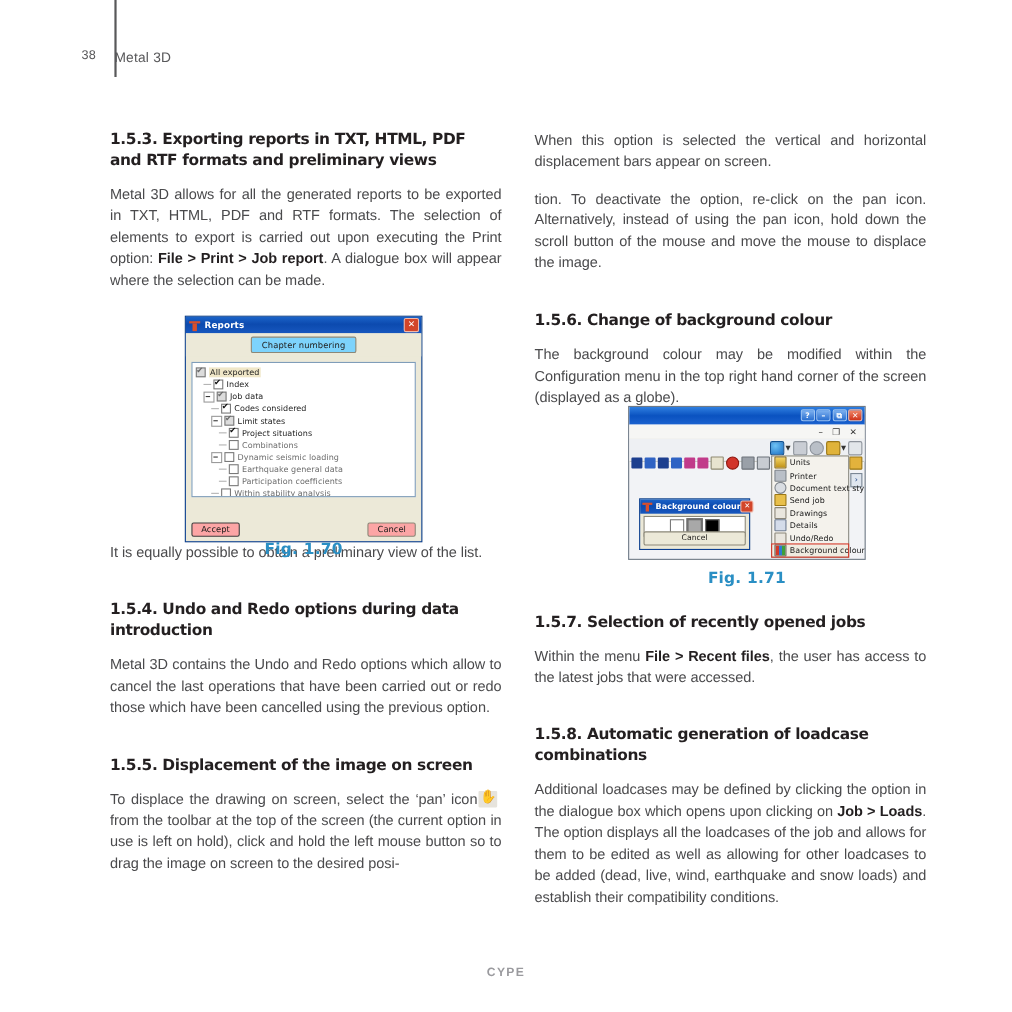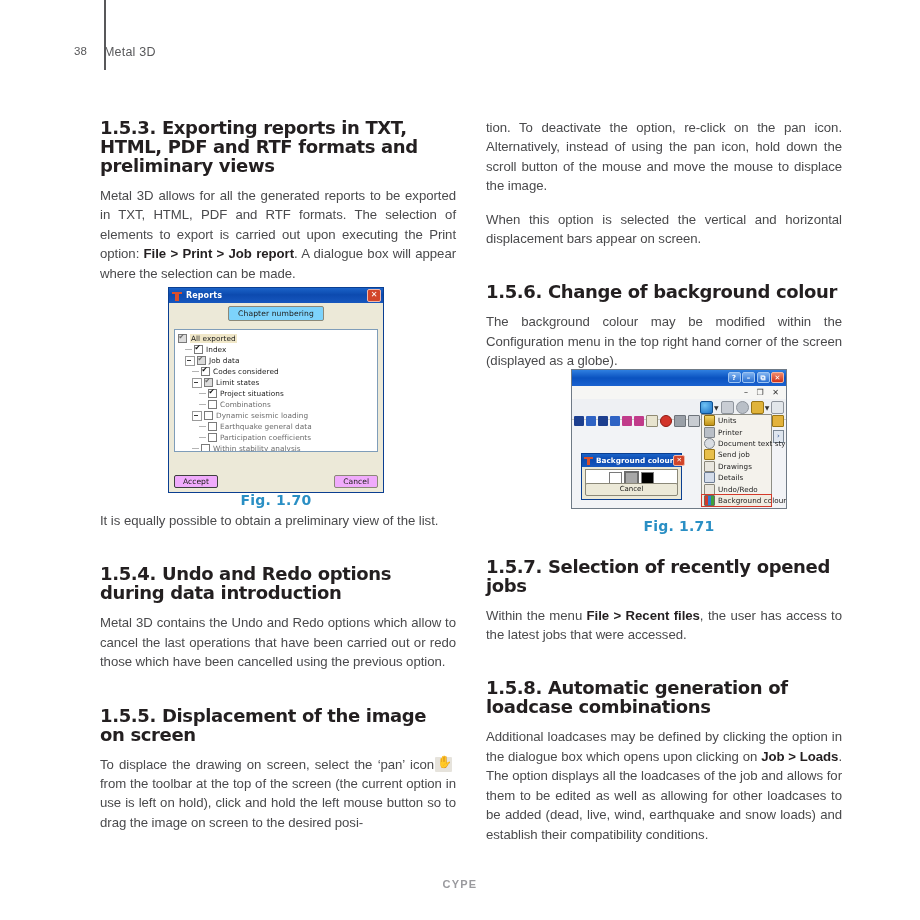--- a/index.html
+++ b/index.html
@@ -53,21 +53,21 @@
   .col {
     position: absolute;
     top: 118px;
     width: 356px;
   }
   .col-left  { left: 100px; }
   .col-right { left: 486px; }
 
   h2.sec {
     font-family: "DejaVu Sans", sans-serif;
-    font-size: 18px;
+    font-size: 14px;
     font-weight: bold;
     line-height: 19px;
     color: #231f20;
     margin: 0 0 11px 0;
     letter-spacing: -0.35px;
   }
   p.body {
     font-size: 13.2px;
     line-height: 19.4px;
     color: #4a4a4c;
@@ -188,21 +188,21 @@
     font-size:7.5px; color:#6a6a6a; line-height:10px;
   }
   .dash {
     width:7px; height:1px; background:#b4b4b4; margin-right:2px; flex:0 0 auto;
   }
   .f70-footer {
     position:absolute; left:5px; right:5px; bottom:4px; height:14px;
     display:flex; align-items:center; justify-content:space-between;
   }
   .f70-btn {
-    background:#f0abfc; border:1px solid #8b8878; border-radius:2px;
+    background:#fca5a5; border:1px solid #8b8878; border-radius:2px;
     font-size:7.6px; color:#21201e; padding:1px 8px;
   }
   .f70-btn.accept { border-color:#3f3f3f; }
 
   
   .fig71 {
     position:absolute; left:571px; top:369px; width:216px; height:140px;
     background:#f2f3f6; border:1px solid #6f7a86; box-sizing:border-box;
     overflow:hidden; font-family:"DejaVu Sans", sans-serif;
   }
@@ -437,22 +437,22 @@
 
   <div class="f70-footer">
     <span class="f70-btn accept">Accept</span>
     <span class="f70-btn">Cancel</span>
   </div>
 </div>
 <div class="figcap" style="position:absolute;left:168px;top:492px;width:216px;">Fig. 1.70</div>
 
 <div class="col col-right">
 
+  <p class="body">When this option is selected the vertical and horizontal displacement bars appear on screen.</p>
   <p class="body">tion. To deactivate the option, re-click on the pan icon. Alternatively, instead of using the pan icon, hold down the scroll button of the mouse and move the mouse to displace the image.</p>
-  <p class="body">When this option is selected the vertical and horizontal displacement bars appear on screen.</p>
 
   <div class="sp-lg"></div>
 
   <h2 class="sec">1.5.6. Change of background colour</h2>
   <p class="body">The background colour may be modified within the Configuration menu in the top right hand corner of the screen (displayed as a globe).</p>
 
   <div style="height:172px"></div>
 
   <h2 class="sec">1.5.7. Selection of recently opened jobs</h2>
   <p class="body"><span>Within the menu </span><b>File &gt; Recent files</b><span>, the user has access to the latest jobs that were accessed.</span></p>

